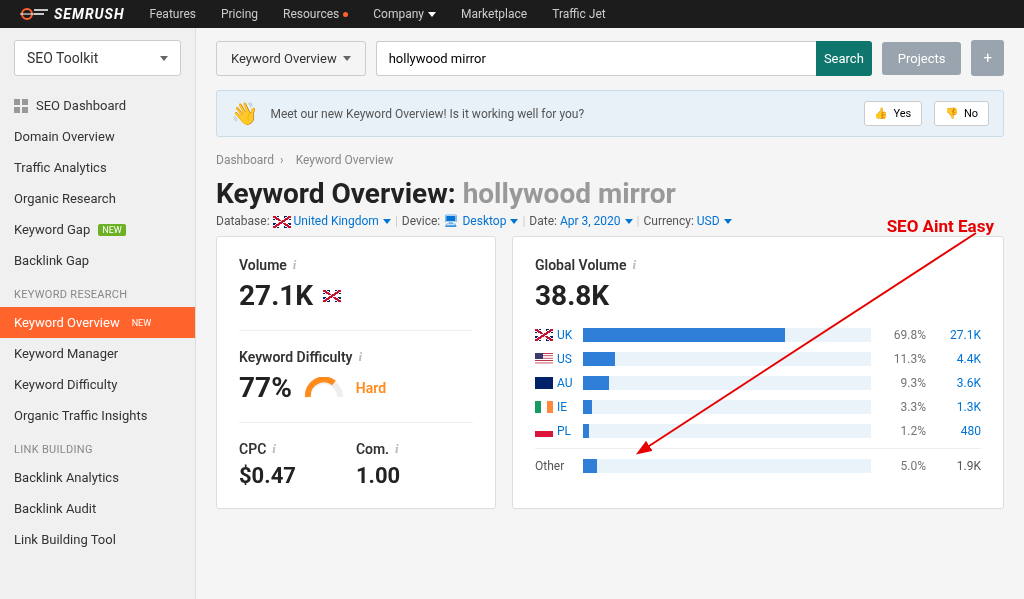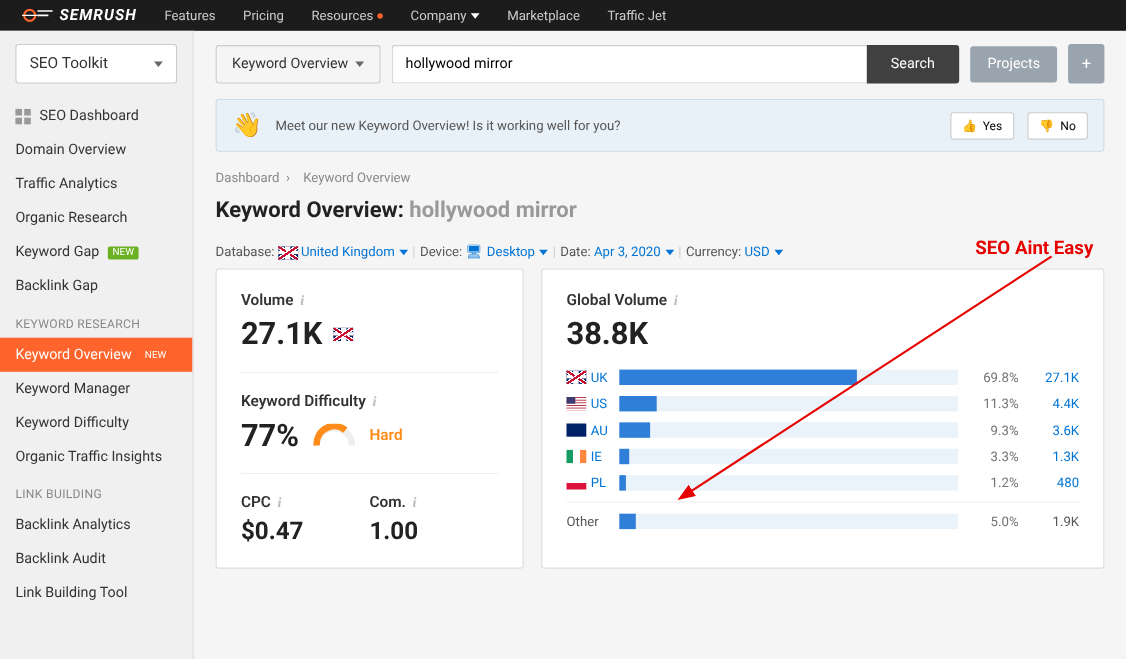--- a/index.html
+++ b/index.html
@@ -3,43 +3,43 @@
 <meta charset="utf-8">
 <style>
 *{margin:0;padding:0;box-sizing:border-box;font-family:-apple-system,BlinkMacSystemFont,"Segoe UI",Roboto,Arial,sans-serif}
 body{background:#f5f5f5;width:1024px;height:599px;overflow:hidden;font-size:13px;color:#333}
 .topbar{background:#1c1c1c;height:28px;display:flex;align-items:center;padding:0 20px;gap:25px;color:#ccc;font-size:12px}
 .logo{display:flex;align-items:center;gap:6px;color:#fff;font-weight:bold;font-style:italic;font-size:14px;letter-spacing:1px}
 .logo-icon{width:28px;height:14px;position:relative}
 .nav-item{cursor:pointer;display:flex;align-items:center;gap:4px}
 .nav-dot{width:5px;height:5px;background:#ff642d;border-radius:50%}
 .layout{display:flex;height:571px}
-.sidebar{width:176px;background:#f0f0f0;border-right:1px solid #ddd;padding:12px 0;overflow:auto}
+.sidebar{width:196px;background:#f0f0f0;border-right:1px solid #ddd;padding:12px 0;overflow:auto}
 .toolkit-btn{margin:0 14px 14px;background:#fff;border:1px solid #ccc;border-radius:3px;padding:9px 12px;display:flex;justify-content:space-between;align-items:center;font-size:14px;cursor:pointer}
 .side-item{padding:8px 14px;font-size:13px;color:#333;cursor:pointer;display:flex;align-items:center;gap:8px}
 .side-item.active{background:#ff642d;color:#fff}
 .side-head{padding:12px 14px 6px;font-size:11px;color:#888;letter-spacing:.3px}
 .badge{background:#6cb024;color:#fff;font-size:9px;padding:1px 4px;border-radius:2px}
 .badge.orange{background:#ff642d}
 .grid-icon{width:14px;height:14px;display:inline-block;background:linear-gradient(#999,#999),linear-gradient(#999,#999),linear-gradient(#999,#999),linear-gradient(#999,#999);background-size:6px 6px;background-repeat:no-repeat;background-position:0 0,8px 0,0 8px,8px 8px}
 .main{flex:1;padding:12px 20px;overflow:auto;position:relative}
 .toolbar{display:flex;gap:10px;align-items:center;margin-bottom:14px}
 .ko-btn{background:#f5f5f5;border:1px solid #ccc;border-radius:3px;padding:9px 14px;font-size:13px;display:flex;align-items:center;gap:6px;cursor:pointer}
 .search-wrap{flex:1;display:flex}
 .search-input{flex:1;border:1px solid #ccc;border-right:none;border-radius:3px 0 0 3px;padding:9px 12px;font-size:13px;outline:none}
-.search-btn{background:#404040;color:#fff;border:none;padding:0 22px;border-radius:0 3px 3px 0;font-size:13px;cursor:pointer}
+.search-btn{background:#0f766e;color:#fff;border:none;padding:0 8px;border-radius:0 3px 3px 0;font-size:13px;cursor:pointer}
 .projects-btn{background:#9aa4ae;color:#fff;border:none;border-radius:3px;padding:9px 16px;font-size:13px;cursor:pointer}
 .plus-btn{background:#9aa4ae;color:#fff;border:none;border-radius:3px;padding:9px 12px;font-size:15px;cursor:pointer}
 .banner{background:#e8f1f7;border:1px solid #c9dce9;border-radius:3px;padding:10px 14px;display:flex;align-items:center;gap:12px;margin-bottom:16px}
 .wave{font-size:22px}
 .banner-text{flex:1;font-size:12px;color:#555}
 .vote-btn{background:#fff;border:1px solid #ccc;border-radius:3px;padding:5px 10px;font-size:11px;display:flex;align-items:center;gap:5px;cursor:pointer}
 .crumbs{font-size:12px;color:#888;margin-bottom:10px}
 .crumbs span{margin:0 6px}
-.title{font-size:20px;font-weight:700;color:#222;margin-bottom:20px}
+.title{font-size:28px;font-weight:700;color:#222;margin-bottom:4px}
 .title .kw{color:#999;font-weight:700}
 .filters{display:flex;gap:4px;font-size:12px;color:#555;margin-bottom:8px;align-items:center}
 .filters a{color:#0073d4;text-decoration:none;display:inline-flex;align-items:center;gap:4px}
 .filters .sep{color:#ccc}
 .cards{display:flex;gap:16px}
 .card{background:#fff;border:1px solid #ddd;border-radius:3px;padding:20px 22px;flex:1}
 .metric-label{font-size:14px;color:#333;font-weight:600;margin-bottom:6px;display:flex;align-items:center;gap:6px}
 .info-i{font-style:italic;color:#bbb;font-family:serif;font-size:13px}
 .metric-val{font-size:28px;font-weight:700;color:#222;display:flex;align-items:center;gap:10px}
 .hr{border:none;border-top:1px solid #eee;margin:18px 0}

